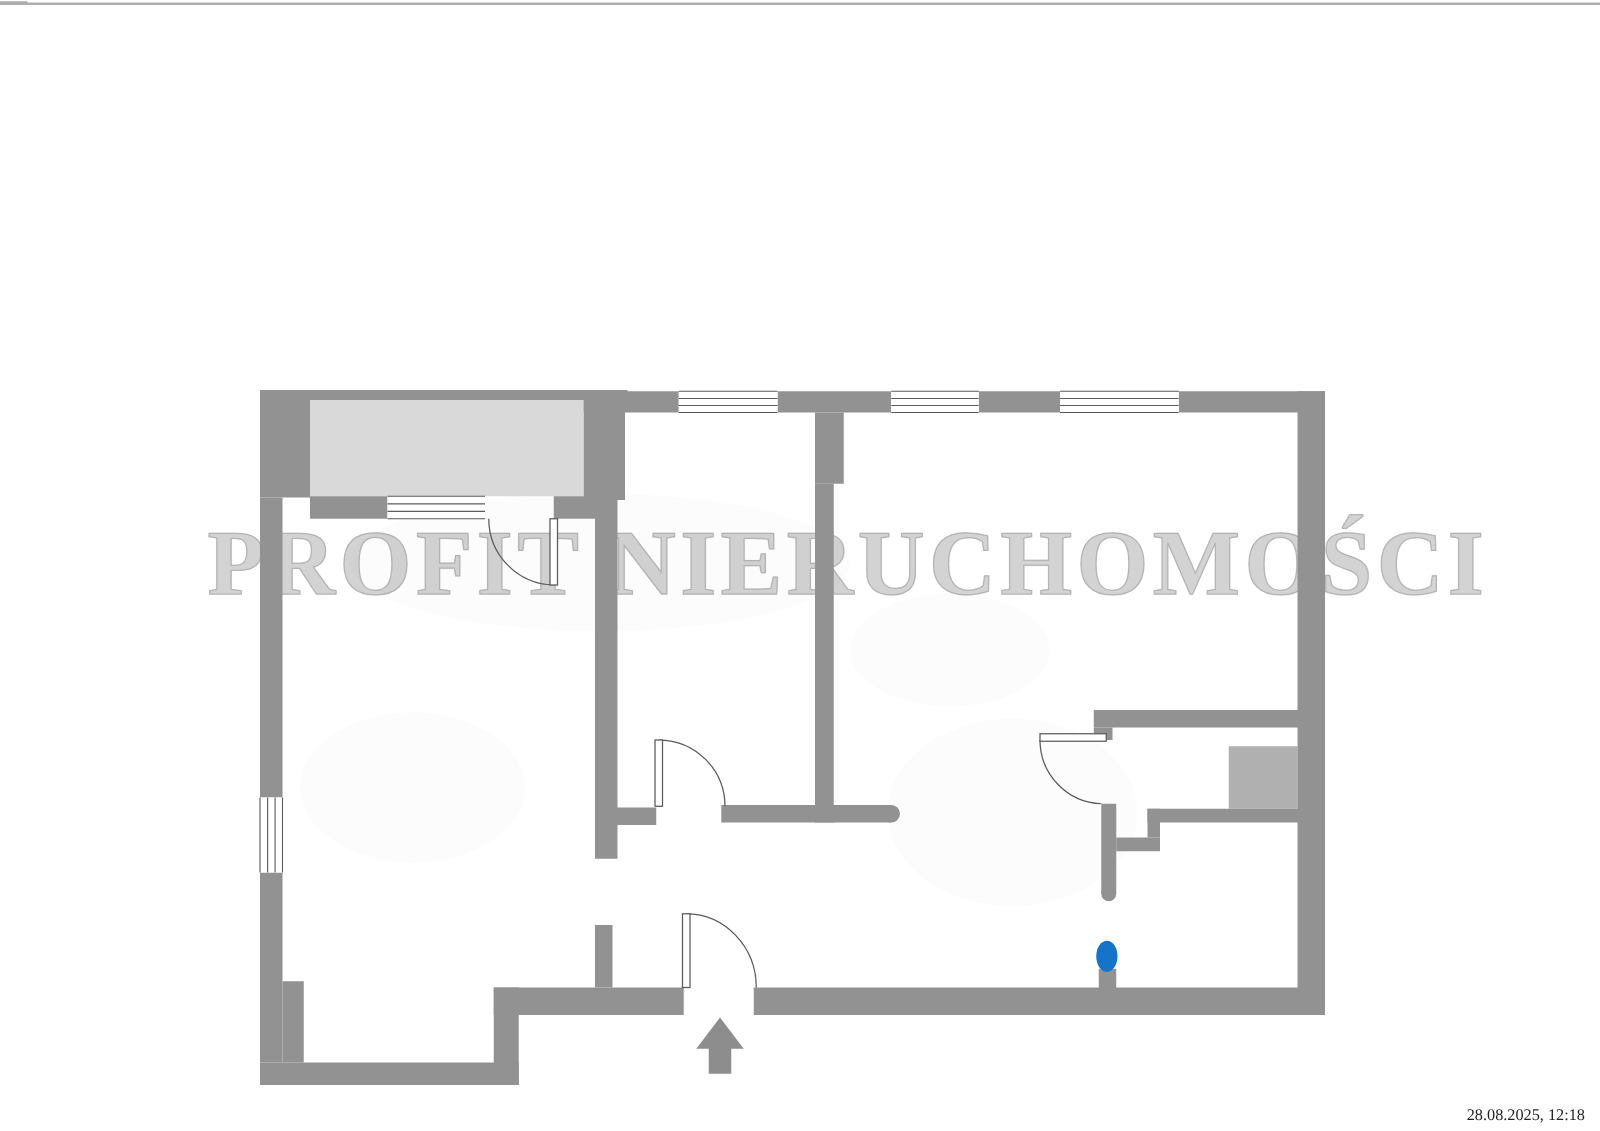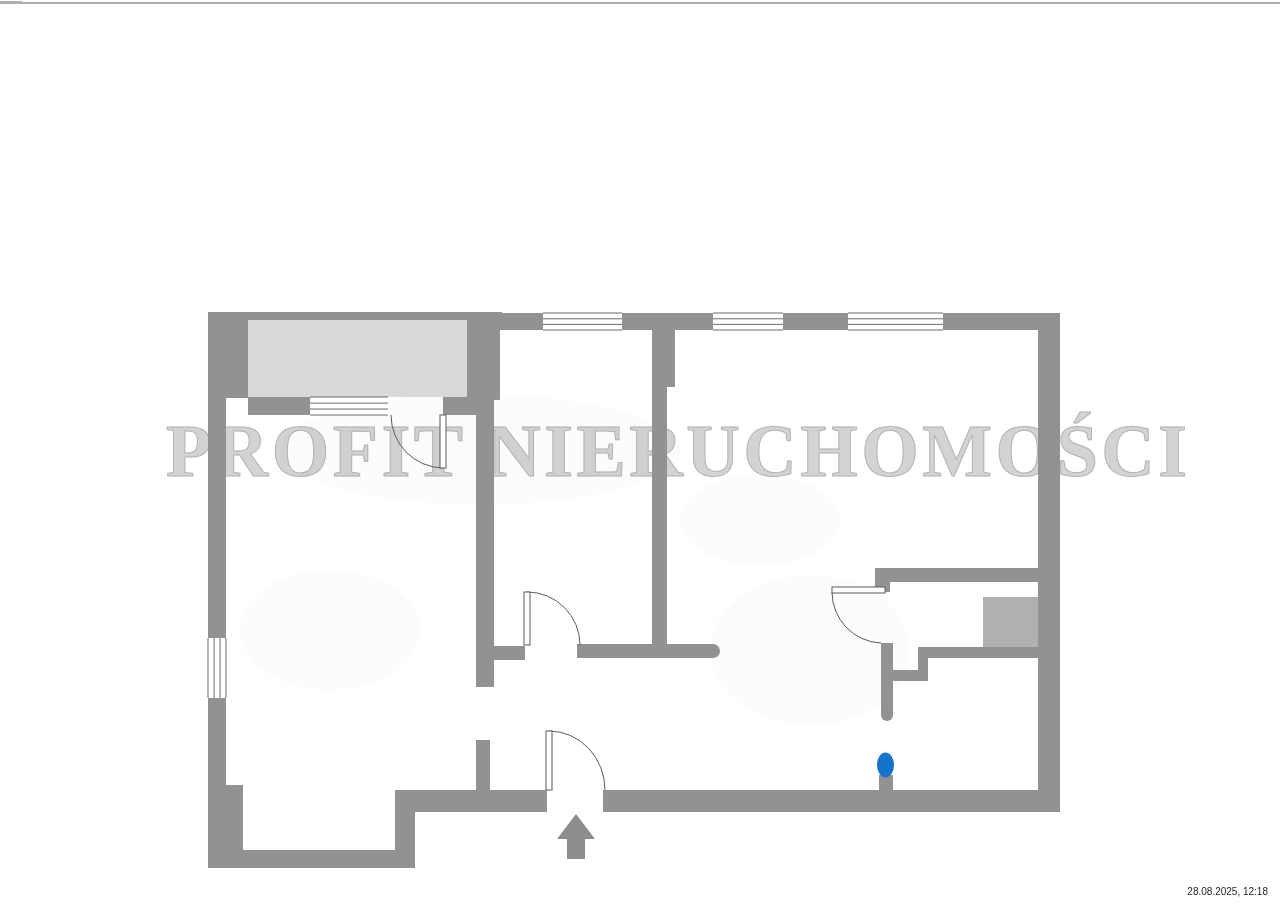--- a/index.html
+++ b/index.html
@@ -11,21 +11,21 @@
     position:absolute;left:166px;top:414px;z-index:1;
     font-family:"Liberation Serif", serif;
     font-size:74px;font-weight:bold;line-height:74px;letter-spacing:3.5px;
     white-space:nowrap;user-select:none;
     -webkit-text-stroke:1px #b5b5b5;
     text-shadow:0 0 1px #c2c2c2;
   }
   #plan-svg{position:absolute;left:0;top:0;z-index:2;}
   .timestamp{
     position:absolute;right:12px;top:884px;z-index:3;
-    font-family:Liberation Sans, sans-serif;font-size:10px;line-height:15px;
+    font-family:Liberation Serif, serif;font-size:13px;line-height:15px;
   }
 </style>
 </head>
 <body>
 
 <div class="page" style="background: rgb(255, 255, 255);">
   <div class="watermark" style="color: rgb(211, 211, 211);">PROFIT NIERUCHOMOŚCI</div>
   <svg id="plan-svg" width="1280" height="905" viewBox="0 0 1280 905">
       <rect x="0" y="2" width="1280" height="2" fill="#adadad"></rect>
       <rect x="0" y="1" width="22" height="3" fill="#adadad"></rect>

